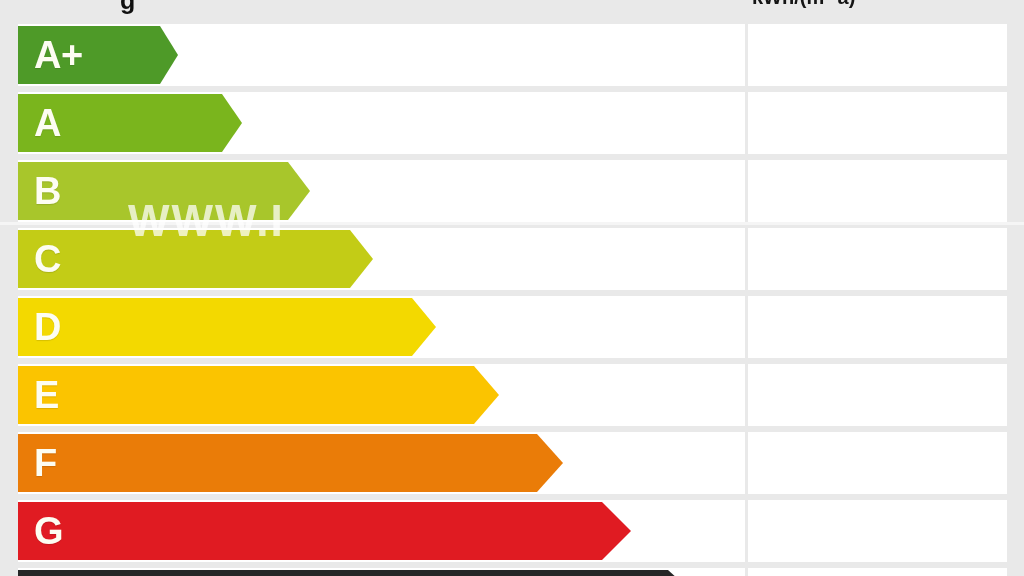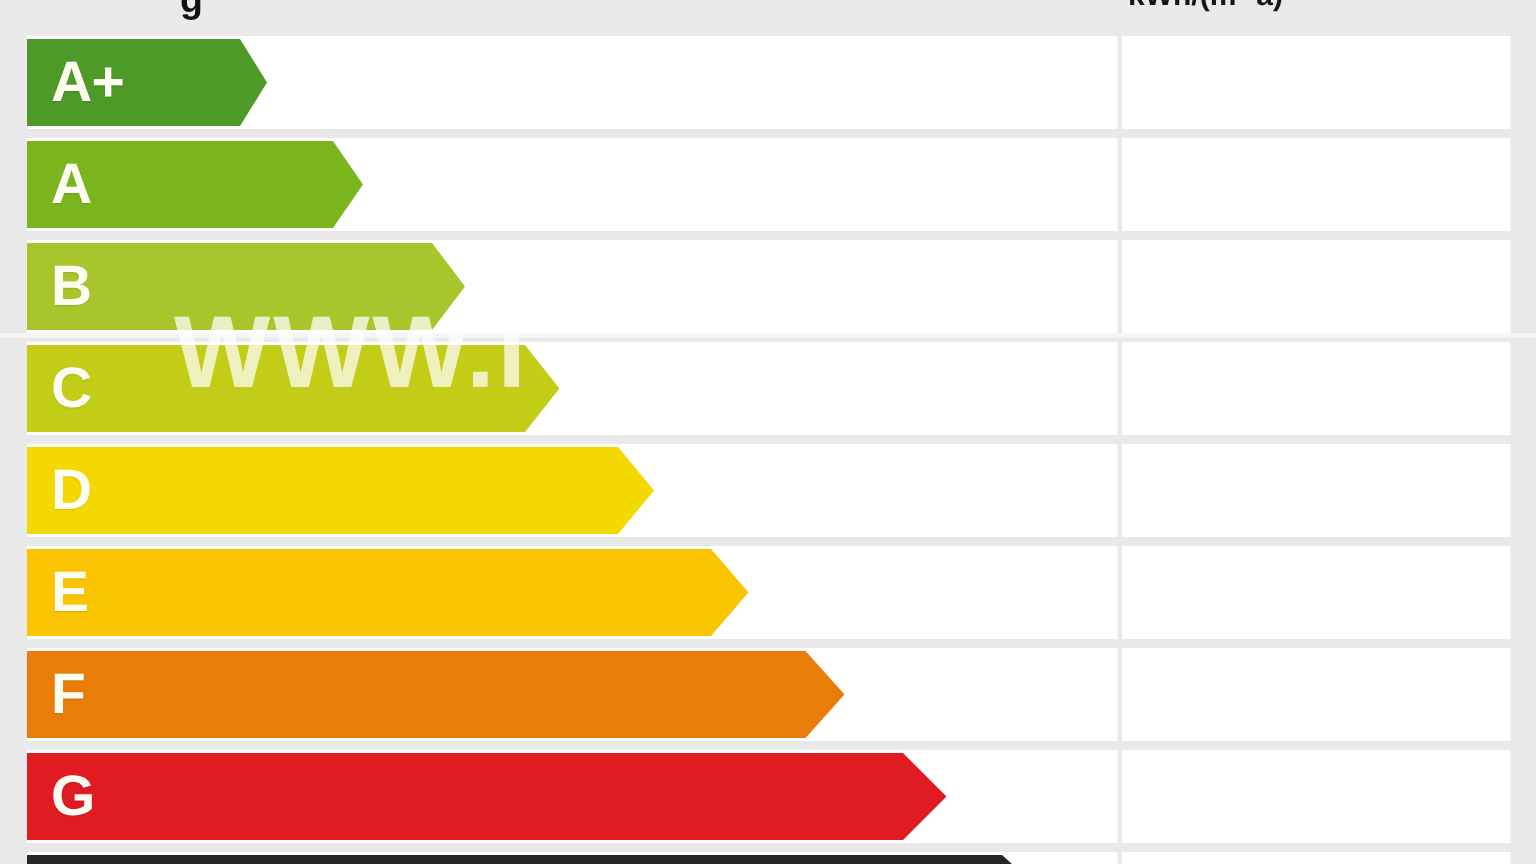--- a/index.html
+++ b/index.html
@@ -100,24 +100,24 @@
     font-family: "Liberation Sans", sans-serif;
     line-height: 1;
     padding-left: 16px;
     letter-spacing: -0.5px;
     text-shadow: 0 1px 1px rgba(0,0,0,.12);
   }
 
   
   .watermark {
     position: absolute;
-    left: 116px;
+    left: 128px;
     top: 196px;
     z-index: 5;
-    font-size: 68px;
+    font-size: 44px;
     font-weight: bold;
     color: rgba(255,255,255,.72);
     letter-spacing: 2px;
     white-space: nowrap;
     pointer-events: none;
     font-family: "Liberation Sans", sans-serif;
   }
   .watermark-line {
     position: absolute;
     left: 0;

